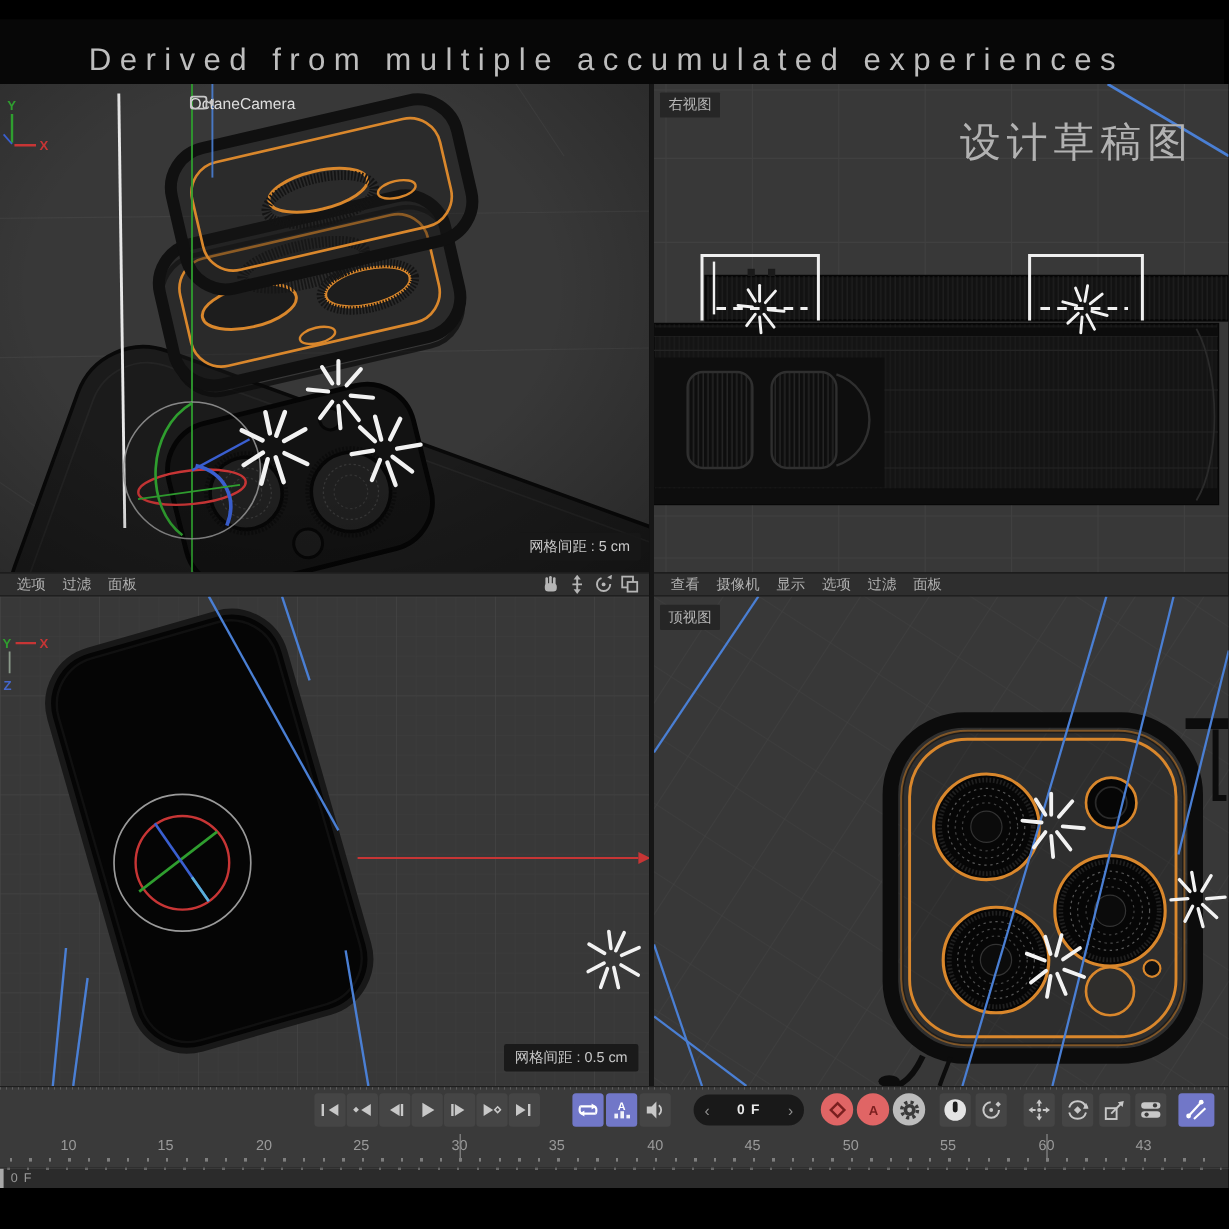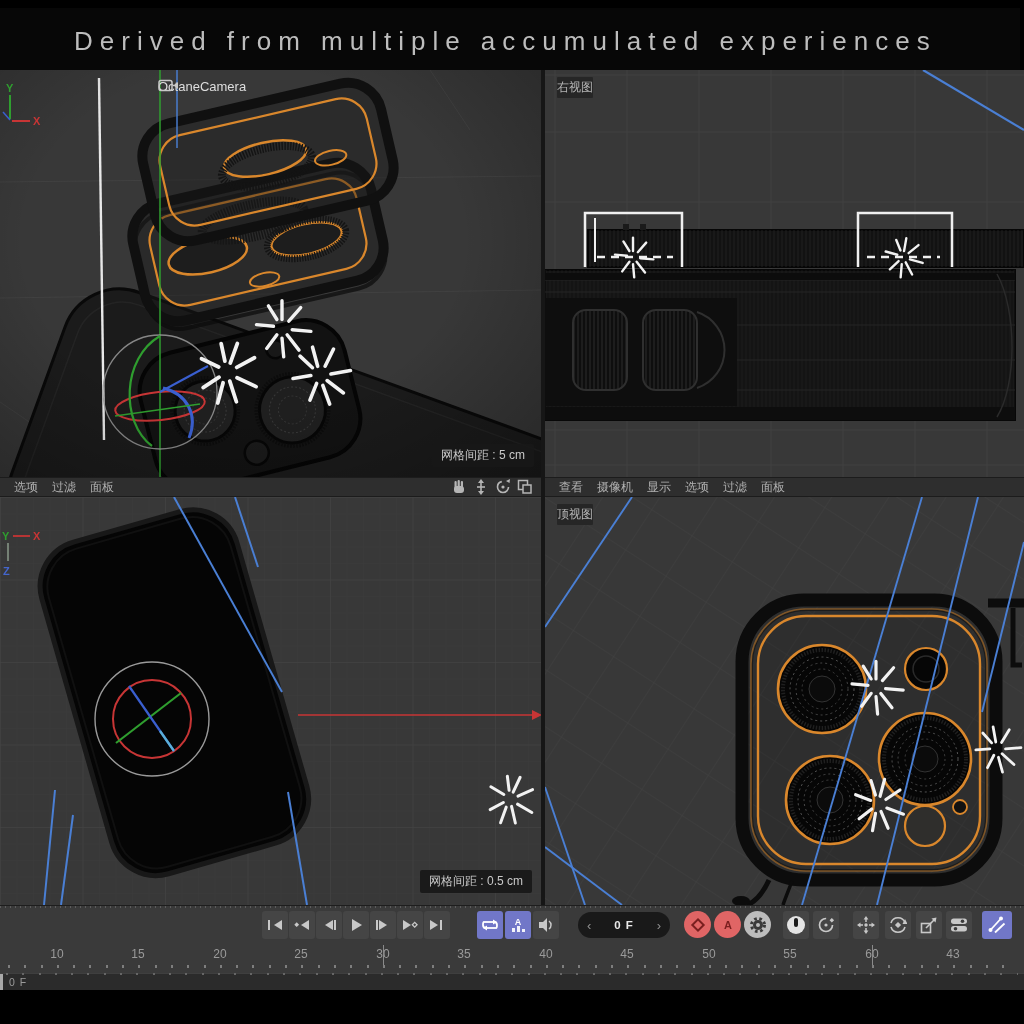--- a/index.html
+++ b/index.html
@@ -1,34 +1,34 @@
 <!DOCTYPE html>
 <html><head>
 <meta charset="utf-8">
 <style>
   html,body{margin:0;padding:0;background:#000;}
   .stage{position:relative;width:1024px;height:1024px;overflow:hidden;background:#000;
          font-family:"Liberation Sans","DejaVu Sans",sans-serif;}
   
-  .banner{position:absolute;left:0;top:8px;width:1020px;height:70px;background:#070707;}
+  .banner{position:absolute;left:0;top:16px;width:1020px;height:70px;background:#070707;}
   .banner span{position:absolute;left:74px;top:18px;font-size:26px;font-weight:500;
                letter-spacing:7px;color:#bdbdbd;white-space:nowrap;}
   
   .vp{position:absolute;background:#383838;overflow:hidden;}
   .vp-tl{left:0;top:70px;width:541px;height:407px;}
   .vp-tr{left:545px;top:70px;width:479px;height:407px;}
   .vp-bl{left:0;top:497px;width:541px;height:408px;}
   .vp-br{left:545px;top:497px;width:555px;height:408px;}
   .vdivider{position:absolute;left:541px;top:70px;width:4px;height:835px;background:#161616;}
   .vp svg{position:absolute;left:0;top:0;}
   .vignette{position:absolute;inset:0;pointer-events:none;
             background:radial-gradient(ellipse at 45% 42%, rgba(0,0,0,0) 52%, rgba(0,0,0,.30) 100%);}
   
-  .view-badge{position:absolute;left:12px;top:7px;background:#262626;color:#b5b5b5;
-              font-size:12px;padding:2px 0;border-radius:1px;}
+  .view-badge{position:absolute;left:5px;top:7px;background:#262626;color:#b5b5b5;
+              font-size:12px;padding:2px 7px;border-radius:1px;}
   .grid-badge{position:absolute;background:rgba(24,24,24,.92);color:#c9c9c9;font-size:12px;
               padding:3px 9px;border-radius:2px;}
   .cam-label{position:absolute;left:158px;top:9px;display:flex;align-items:center;gap:5px;
              color:#dedede;font-size:13px;}
   .watermark-cn{position:absolute;left:255px;top:26px;font-size:34px;font-weight:300;
                 letter-spacing:5px;color:#b2b2b2;white-space:nowrap;}
   .axis-gz{position:absolute;}
   
   .menubar{position:absolute;top:477px;height:20px;background:#2e2e2e;color:#b0b0b0;
            font-size:12px;border-top:1px solid #1c1c1c;border-bottom:1px solid #1c1c1c;
@@ -236,20 +236,21 @@
       <g stroke="#f0f0f0" stroke-width="2.5" stroke-dasharray="8 6">
         <line x1="52" y1="187" x2="128" y2="187"></line>
         <line x1="322" y1="187" x2="395" y2="187"></line>
       </g>
       <use href="#sp" transform="translate(88,187) scale(1.2)"></use>
       <use href="#sp" transform="translate(358,187) scale(1.2) rotate(10)"></use>
     </svg>
     <div class="view-badge">
       <span>右视图</span>
     </div>
+    <div class="watermark-cn">设计草稿图</div>
   </div>
 
   <div class="menubar mb-left">
     <span class="menu-item">选项</span>
     <span class="menu-item">过滤</span>
     <span class="menu-item">面板</span>
     <span class="mb-icons">
       <svg width="16" height="16" viewBox="-8 -8 16 16">
         <rect x="-4.5" y="-6" width="2.2" height="8" rx="1" fill="#b5b5b5"></rect>
         <rect x="-1.4" y="-7" width="2.2" height="9" rx="1" fill="#b5b5b5"></rect>

